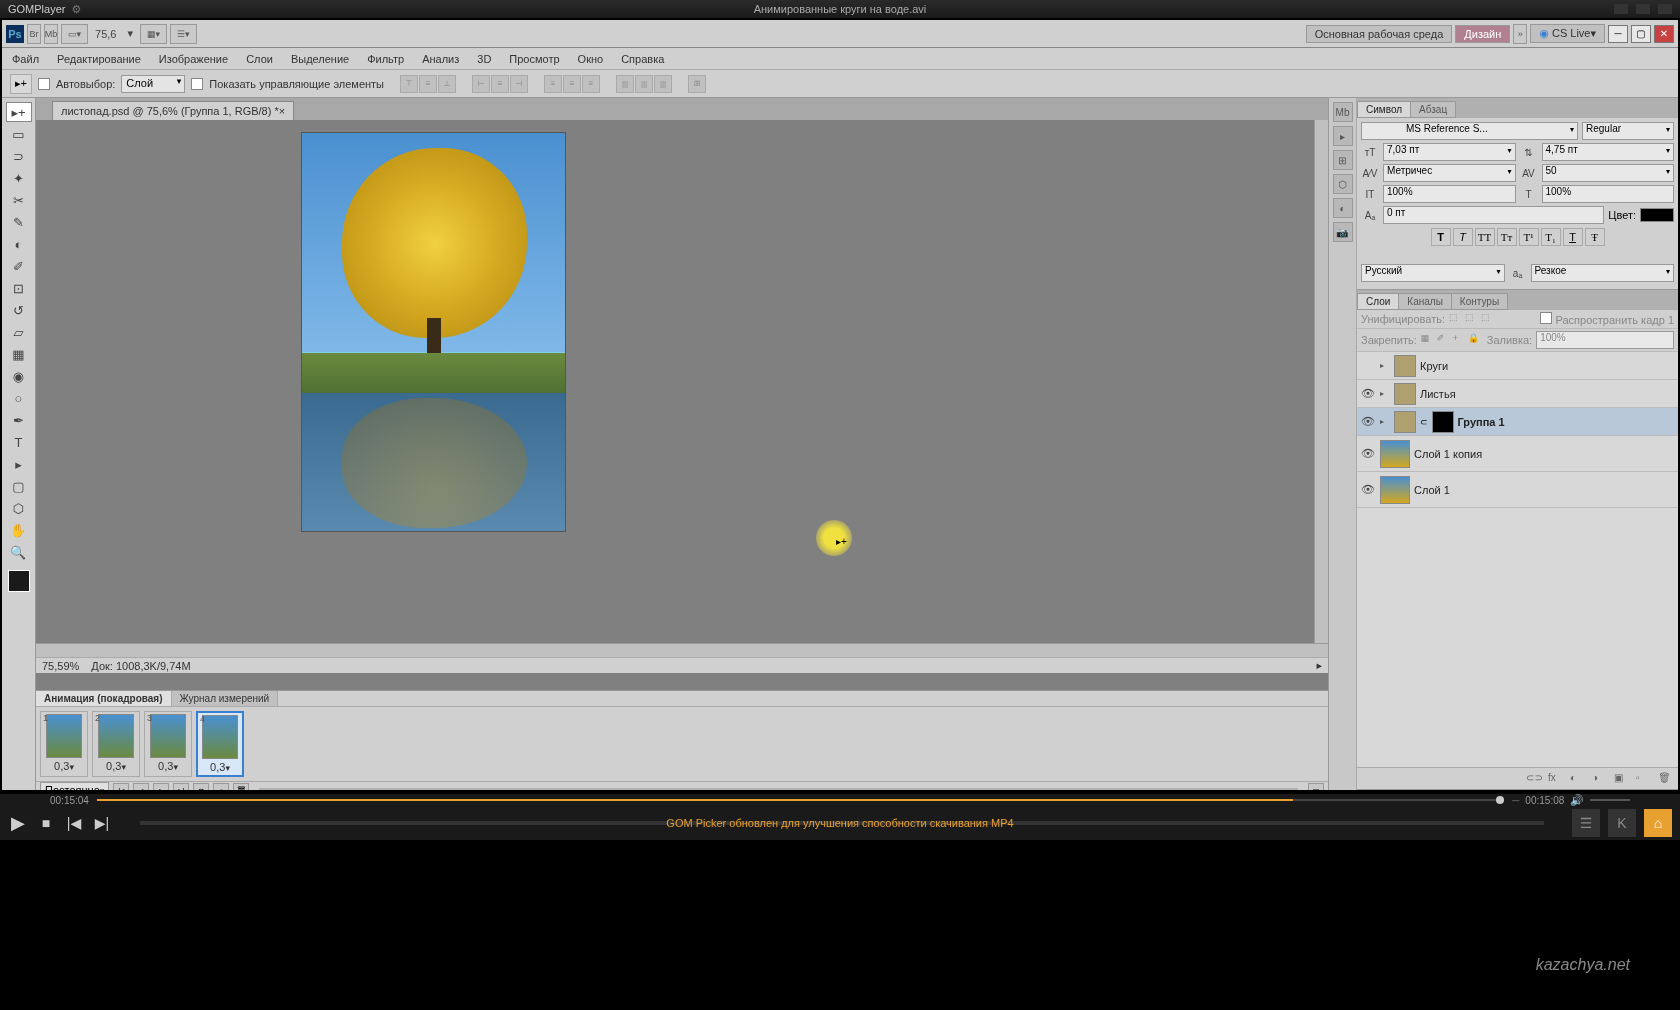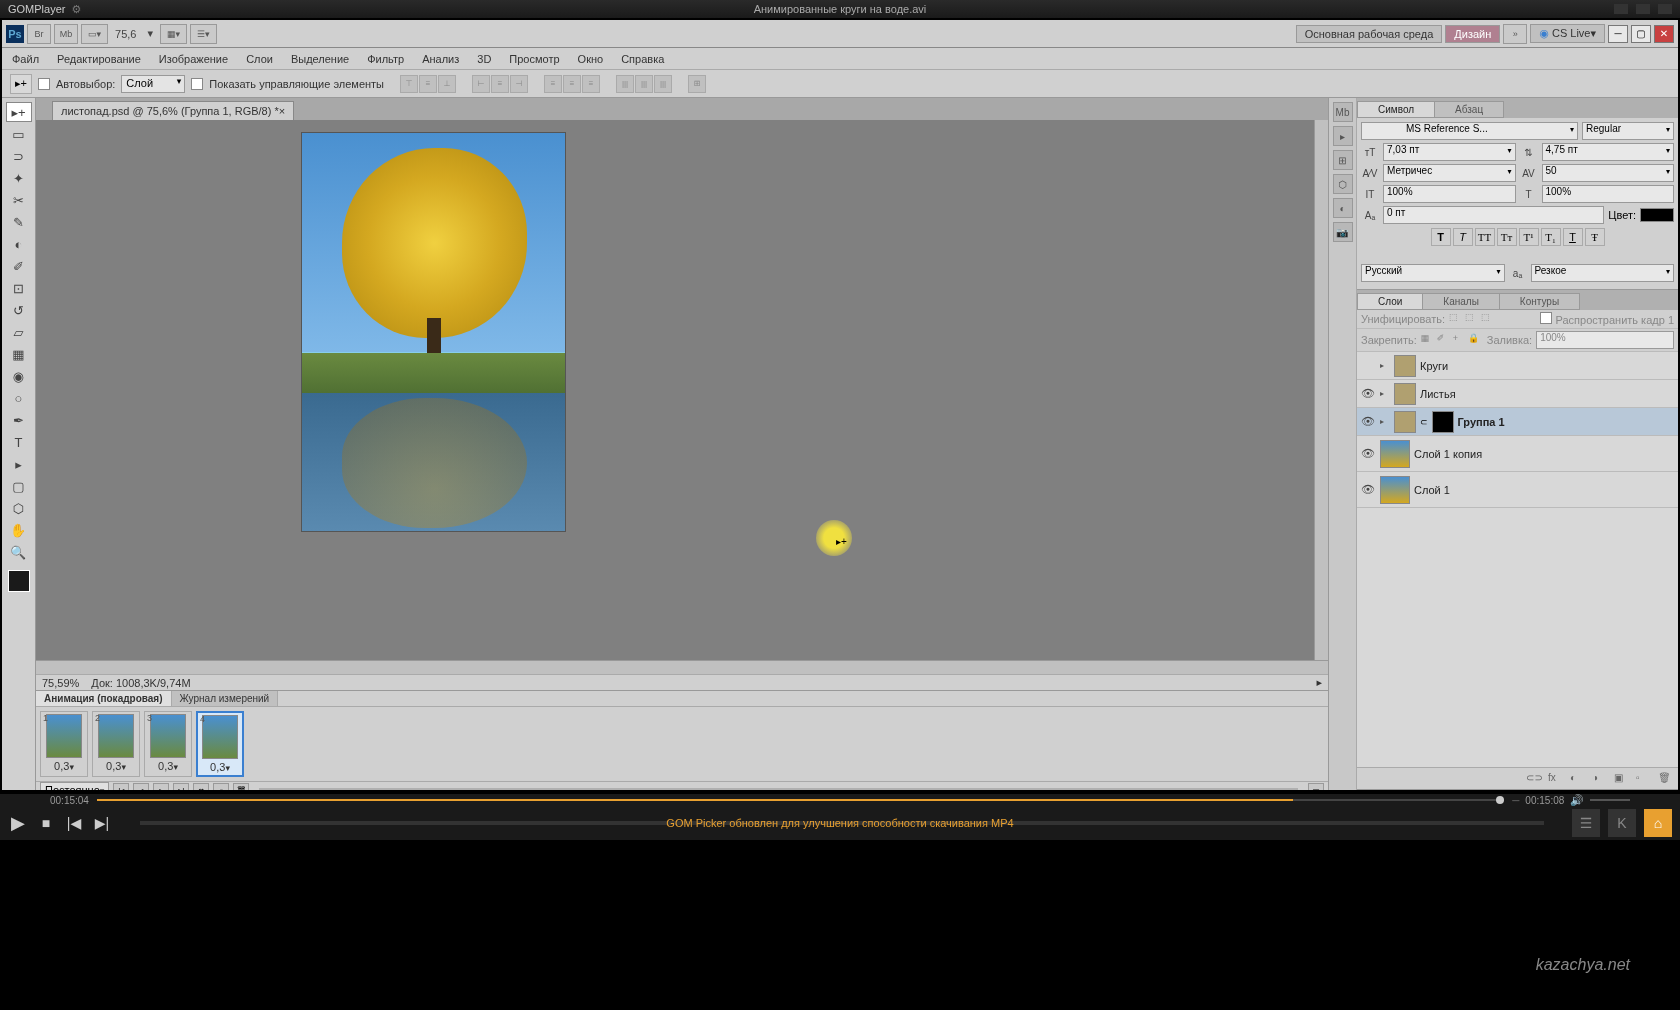--- a/index.html
+++ b/index.html
@@ -8,21 +8,21 @@
 .gom-titlebar { background: linear-gradient(#2a2a2a, #1a1a1a); height: 18px; display: flex; align-items: center; color: #999; padding: 0 8px; position: relative; }
 .gom-logo { color: #e8a030; font-weight: bold; }
 .gom-logo span { color: #ccc; font-weight: normal; }
 .gom-title-center { position: absolute; left: 50%; transform: translateX(-50%); color: #aaa; }
 .gom-window-controls { margin-left: auto; display: flex; gap: 8px; }
 .gom-wc { width: 14px; height: 10px; background: #333; cursor: pointer; }
 
 .ps-container { background: #535353; height: 770px; margin: 2px 2px 0 2px; display: flex; flex-direction: column; }
 .ps-toolbar-top { background: #d0d0d0; height: 28px; display: flex; align-items: center; border-bottom: 1px solid #888; padding: 0 4px; gap: 3px; }
 .ps-logo { width: 18px; height: 18px; background: #0a2f5c; color: #5fa8d3; font-weight: bold; display: flex; align-items: center; justify-content: center; font-size: 11px; }
-.top-btn { width: 24px; height: 20px; background: #cacaca; border: 1px solid #999; display: flex; align-items: center; justify-content: center; cursor: pointer; font-size: 9px; color: #555; }
+.top-btn { width: 14px; height: 20px; background: #cacaca; border: 1px solid #999; display: flex; align-items: center; justify-content: center; cursor: pointer; font-size: 9px; color: #555; }
 .top-btn.wide { width: auto; padding: 0 6px; gap: 3px; }
 .top-spacer { flex: 1; }
 .top-text { color: #444; padding: 0 4px; }
 .ws-btn { background: #c0c0c0; border: 1px solid #999; padding: 2px 8px; color: #333; }
 .ws-btn.active { background: #b08090; color: #fff; }
 .win-btn { width: 20px; height: 18px; background: #e8e8e8; border: 1px solid #777; display: flex; align-items: center; justify-content: center; font-size: 10px; }
 .win-btn.close { background: #c84040; color: #fff; }
 
 .ps-menubar { background: #d0d0d0; height: 22px; display: flex; align-items: center; padding: 0 10px; gap: 18px; border-bottom: 1px solid #aaa; }
 .menu-item { color: #333; cursor: pointer; }
@@ -57,42 +57,42 @@
 .reflection { position: absolute; top: 265px; left: 40px; width: 185px; height: 130px; background: radial-gradient(circle at 50% 30%, rgba(200,150,40,0.6), rgba(140,100,20,0.5)); border-radius: 45% 50% 50% 45%; opacity: 0.7; transform: scaleY(-1); }
 
 .cursor-highlight { position: absolute; left: 780px; top: 400px; width: 36px; height: 36px; background: radial-gradient(circle, #f0e040 40%, rgba(240,224,64,0.4) 70%, transparent); border-radius: 50%; }
 .cursor-icon { position: absolute; left: 800px; top: 416px; font-size: 10px; color: #000; }
 
 .scroll-h { height: 14px; background: #c0c0c0; border-top: 1px solid #999; display: flex; align-items: center; }
 .scroll-v { width: 14px; background: #c0c0c0; border-left: 1px solid #999; }
 
 .status-bar { height: 16px; background: #d0d0d0; border-top: 1px solid #aaa; display: flex; align-items: center; padding: 0 6px; gap: 12px; color: #333; font-size: 10px; }
 
-.animation-panel { height: 100px; background: #d0d0d0; border-top: 1px solid #999; display: flex; flex-direction: column; }
+.animation-panel { height: 100px; background: #d0d0d0; border-top: 1px solid #999; display: flex; flex-direction: column; margin-top: 17px; }
 .anim-tabs { height: 18px; display: flex; border-bottom: 1px solid #aaa; }
 .anim-tab { padding: 2px 8px; background: #c0c0c0; border-right: 1px solid #aaa; color: #333; font-size: 10px; }
 .anim-tab.active { background: #e0e0e0; font-weight: bold; }
 .frames-row { flex: 1; display: flex; padding: 4px; gap: 4px; }
 .frame-item { width: 48px; display: flex; flex-direction: column; align-items: center; border: 1px solid #aaa; padding: 2px; cursor: pointer; position: relative; }
 .frame-item.selected { border: 2px solid #3a7fd0; background: #d8e8f8; }
 .frame-num { position: absolute; top: 1px; left: 2px; font-size: 9px; color: #555; }
 .frame-thumb { width: 36px; height: 44px; background: linear-gradient(#4a90d0, #6a8a40); border: 1px solid #888; }
 .frame-delay { font-size: 9px; color: #333; margin-top: 2px; }
 .anim-controls { height: 18px; display: flex; align-items: center; padding: 0 4px; gap: 4px; border-top: 1px solid #aaa; }
 .anim-ctrl-btn { width: 16px; height: 14px; background: #c8c8c8; border: 1px solid #999; font-size: 8px; display: flex; align-items: center; justify-content: center; cursor: pointer; }
 .anim-loop { background: #e0e0e0; border: 1px solid #999; padding: 1px 4px; font-size: 9px; }
 
 .ps-panels-right { width: 350px; background: #d0d0d0; border-left: 1px solid #999; display: flex; }
 .panel-dock { width: 28px; background: #c8c8c8; display: flex; flex-direction: column; align-items: center; padding-top: 4px; gap: 4px; border-right: 1px solid #aaa; }
 .dock-icon { width: 20px; height: 20px; background: #b8b8b8; border: 1px solid #999; font-size: 10px; display: flex; align-items: center; justify-content: center; color: #555; }
 .panels-main { flex: 1; display: flex; flex-direction: column; }
 
 .panel-section { background: #d0d0d0; border-bottom: 1px solid #999; }
 .panel-tabs { height: 20px; background: #b0b0b0; display: flex; align-items: flex-end; }
-.panel-tab { padding: 2px 20px; background: #c0c0c0; border: 1px solid #999; margin-right: -1px; color: #555; font-size: 10px; }
+.panel-tab { padding: 2px 8px; background: #c0c0c0; border: 1px solid #999; margin-right: -1px; color: #555; font-size: 10px; }
 .panel-tab.active { background: #d8d8d8; color: #222; }
 .panel-body { padding: 4px; }
 
 .char-row { display: flex; align-items: center; gap: 4px; margin-bottom: 3px; }
 .char-icon { width: 18px; height: 16px; font-size: 10px; color: #444; display: flex; align-items: center; justify-content: center; }
 .char-input { flex: 1; background: #e8e8e8; border: 1px solid #999; height: 18px; padding: 0 3px; font-size: 10px; position: relative; }
 .char-input.dd::after { content: '▾'; position: absolute; right: 3px; top: 2px; font-size: 8px; }
 .type-btns { display: flex; gap: 2px; justify-content: center; margin-top: 4px; }
 .type-btn { width: 20px; height: 18px; background: #d0d0d0; border: 1px solid #aaa; font-size: 11px; display: flex; align-items: center; justify-content: center; font-family: Georgia, serif; }
 .color-chip { width: 34px; height: 14px; background: #000; border: 1px solid #888; }

